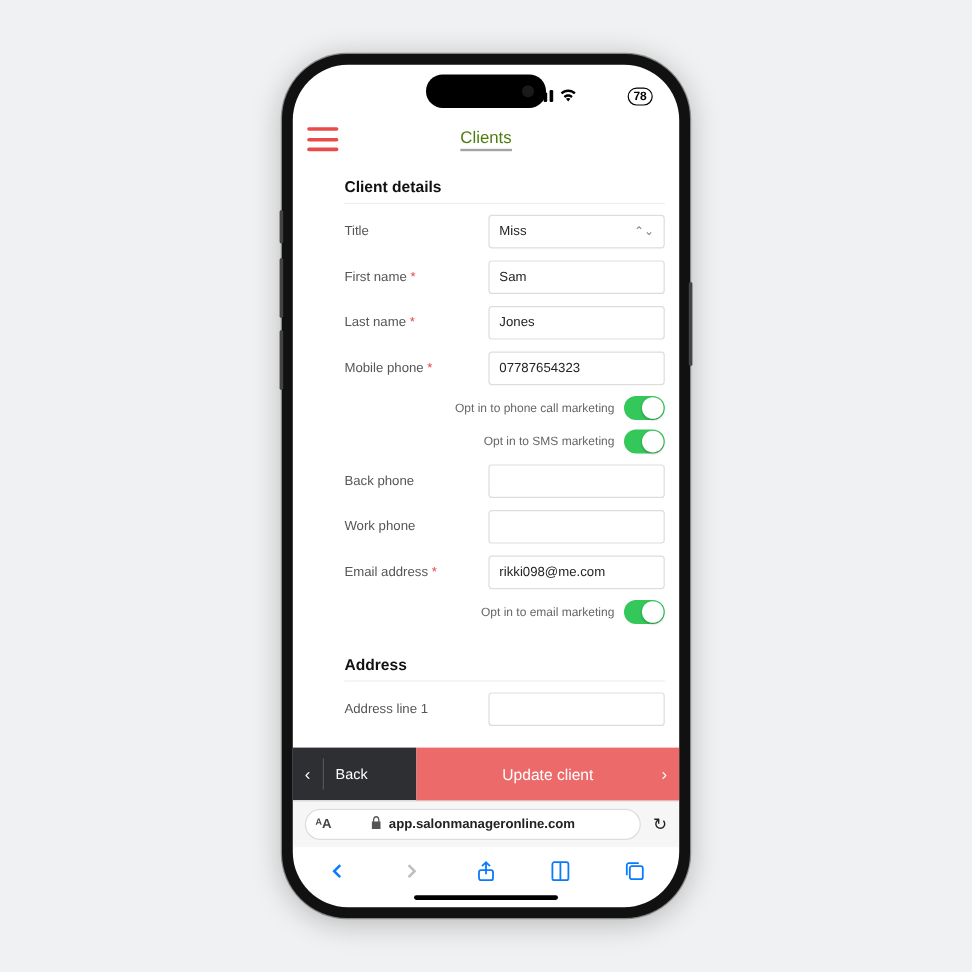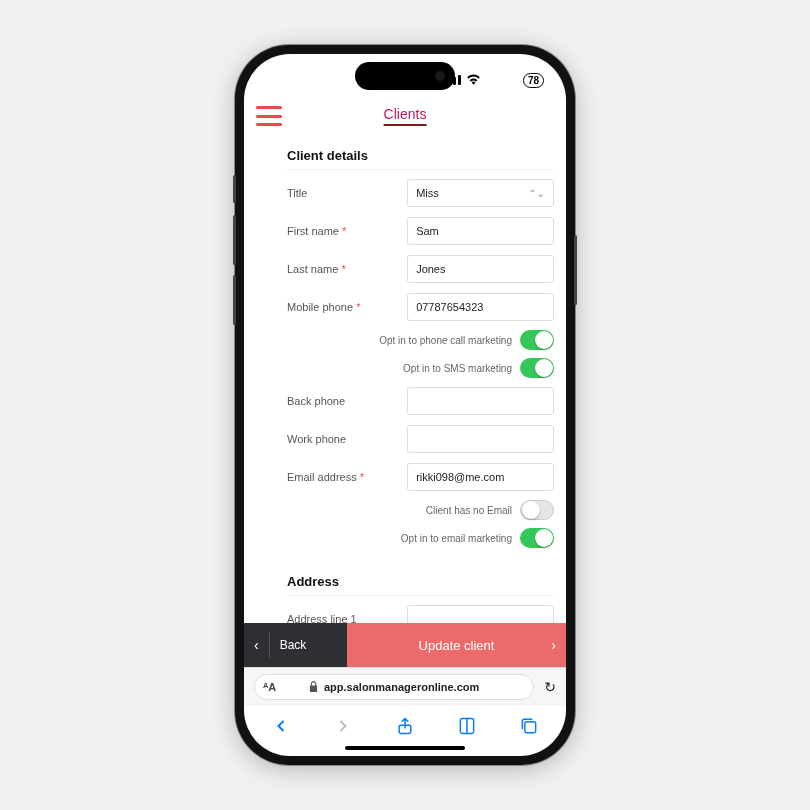--- a/index.html
+++ b/index.html
@@ -90,22 +90,22 @@
     min-height:34px;
   }
   .hamburger {
     width:26px; height:20px;
     display:flex; flex-direction:column; justify-content:space-between;
     cursor:pointer;
   }
   .hamburger span { height:3px; background:#e94b4b; border-radius:2px; }
   .page-title {
     position:absolute; left:50%; transform:translateX(-50%);
-    font-size:14px; color:#be185d;
-    border-bottom:2px solid #7f1d1d; padding-bottom:2px;
+    font-size:14px; color:#4d7c0f;
+    border-bottom:2px solid #a3a3a3; padding-bottom:2px;
   }
 
   
   .content {
     flex:1;
     overflow-y:auto;
     padding: 6px 12px 0;
     margin-left: 31px;
   }
   .section-title {
@@ -300,26 +300,20 @@
         <div class="form-label">Work phone</div>
         <div class="form-control"><input class="text-input" value="" style=""></div>
       </div>
 
       <div class="form-row">
         <div class="form-label"><span>Email address</span> <span class="req">*</span></div>
         <div class="form-control"><input class="text-input" value="rikki098@me.com" style=""></div>
       </div>
 
       <div class="toggle-row">
-        <div class="toggle-label">Client has no Email</div>
-        <div class="switch off">
-            <div class="knob"></div>
-          </div>
-      </div>
-      <div class="toggle-row">
         <div class="toggle-label">Opt in to email marketing</div>
         <div class="switch on">
             <div class="knob"></div>
           </div>
       </div>
 
       <div class="section-title" style="margin-top:12px;">Address</div>
 
       <div class="form-row" style="padding-bottom:10px;">
         <div class="form-label">Address line 1</div>

